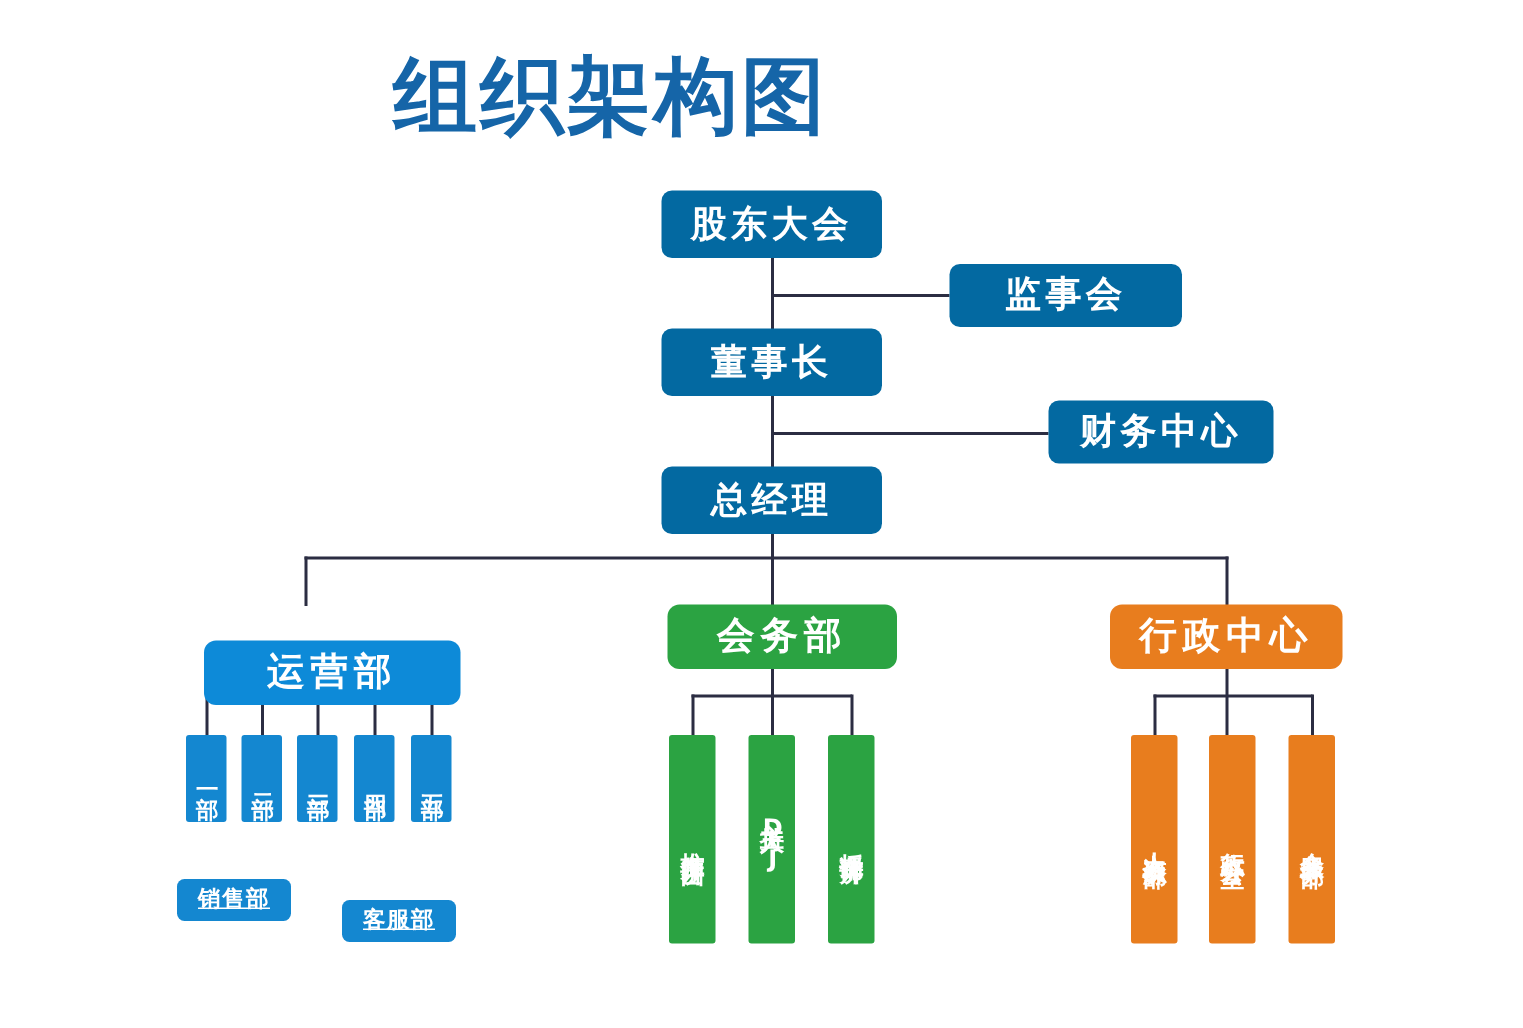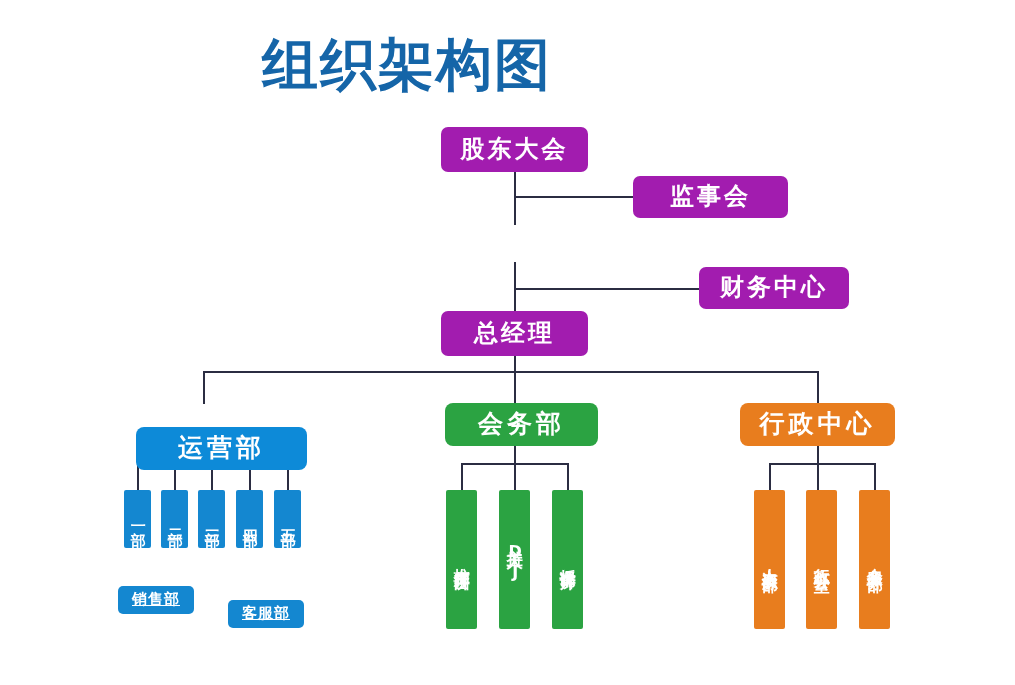--- a/index.html
+++ b/index.html
@@ -45,21 +45,21 @@
     align-items: center;
     justify-content: center;
     text-align: center;
     line-height: 1.15;
     letter-spacing: 1px;
     z-index: 3;
   }
 
   
   .n-top {
-    background: #a21caf;
+    background: #0369a1;
     font-size: 24px;
     letter-spacing: 3px;
     border-radius: 7px;
   }
 
   
   .n-dept-blue   { background: #0d8ad8; font-size: 25px; letter-spacing: 4px; border-radius: 8px; }
   .n-dept-green  { background: #2ba342; font-size: 25px; letter-spacing: 4px; border-radius: 8px; }
   .n-dept-orange { background: #e87d1e; font-size: 25px; letter-spacing: 4px; border-radius: 8px; }
 
@@ -133,20 +133,23 @@
   <div class="line v" style="left:874px; top:463px; height:27px;"></div>
 
   <div class="node n-top" style="left:441px; top:127px; width:147px; height:45px;">
     <span>股东大会</span>
   </div>
 
   <div class="node n-top" style="left:633px; top:176px; width:155px; height:42px;">
     <span>监事会</span>
   </div>
 
+  <div class="node n-top" style="left:441px; top:219px; width:147px; height:45px;">
+    <span>董事长</span>
+  </div>
 
   <div class="node n-top" style="left:699px; top:267px; width:150px; height:42px;">
     <span>财务中心</span>
   </div>
 
   <div class="node n-top" style="left:441px; top:311px; width:147px; height:45px;">
     <span>总经理</span>
   </div>
 
   <div class="node n-dept-blue" style="left:136px; top:403px; width:171px; height:43px;margin-top:24px;">

